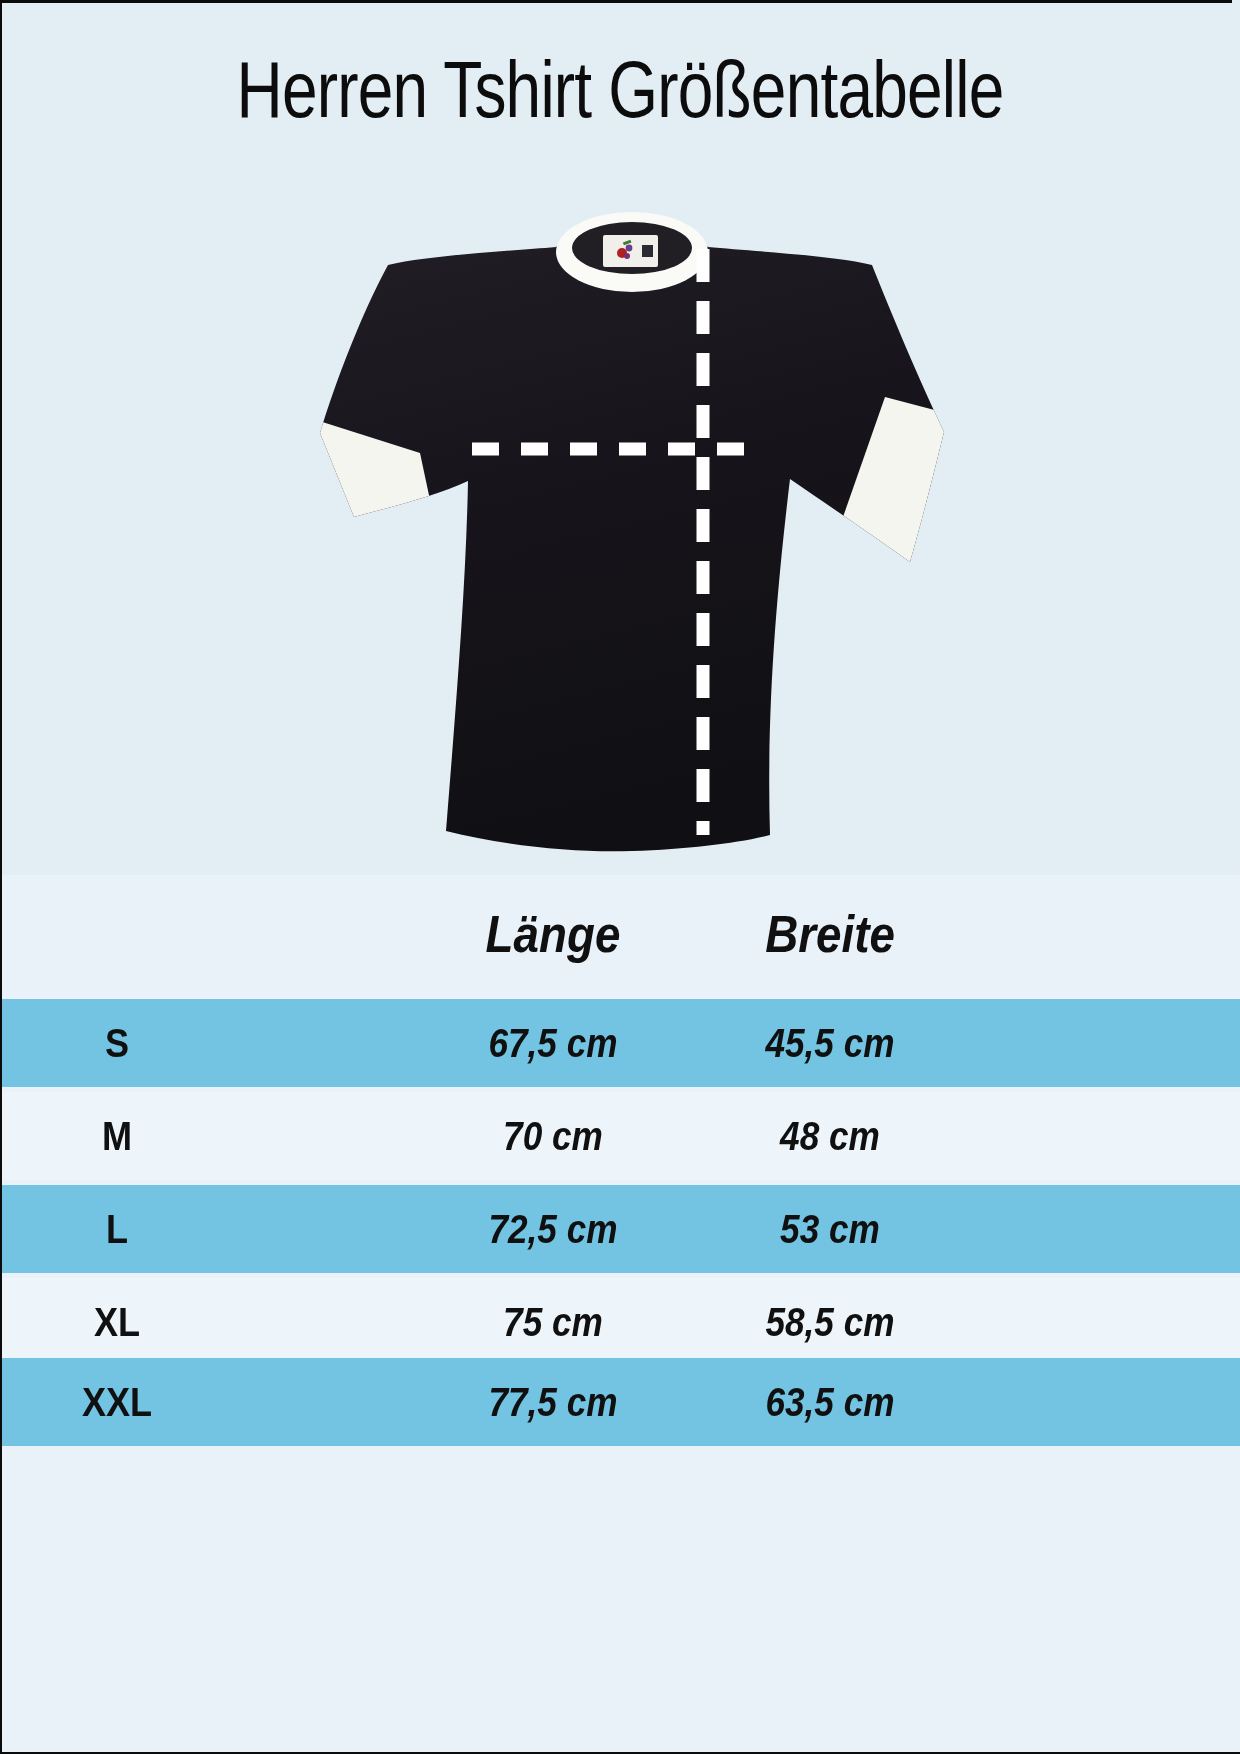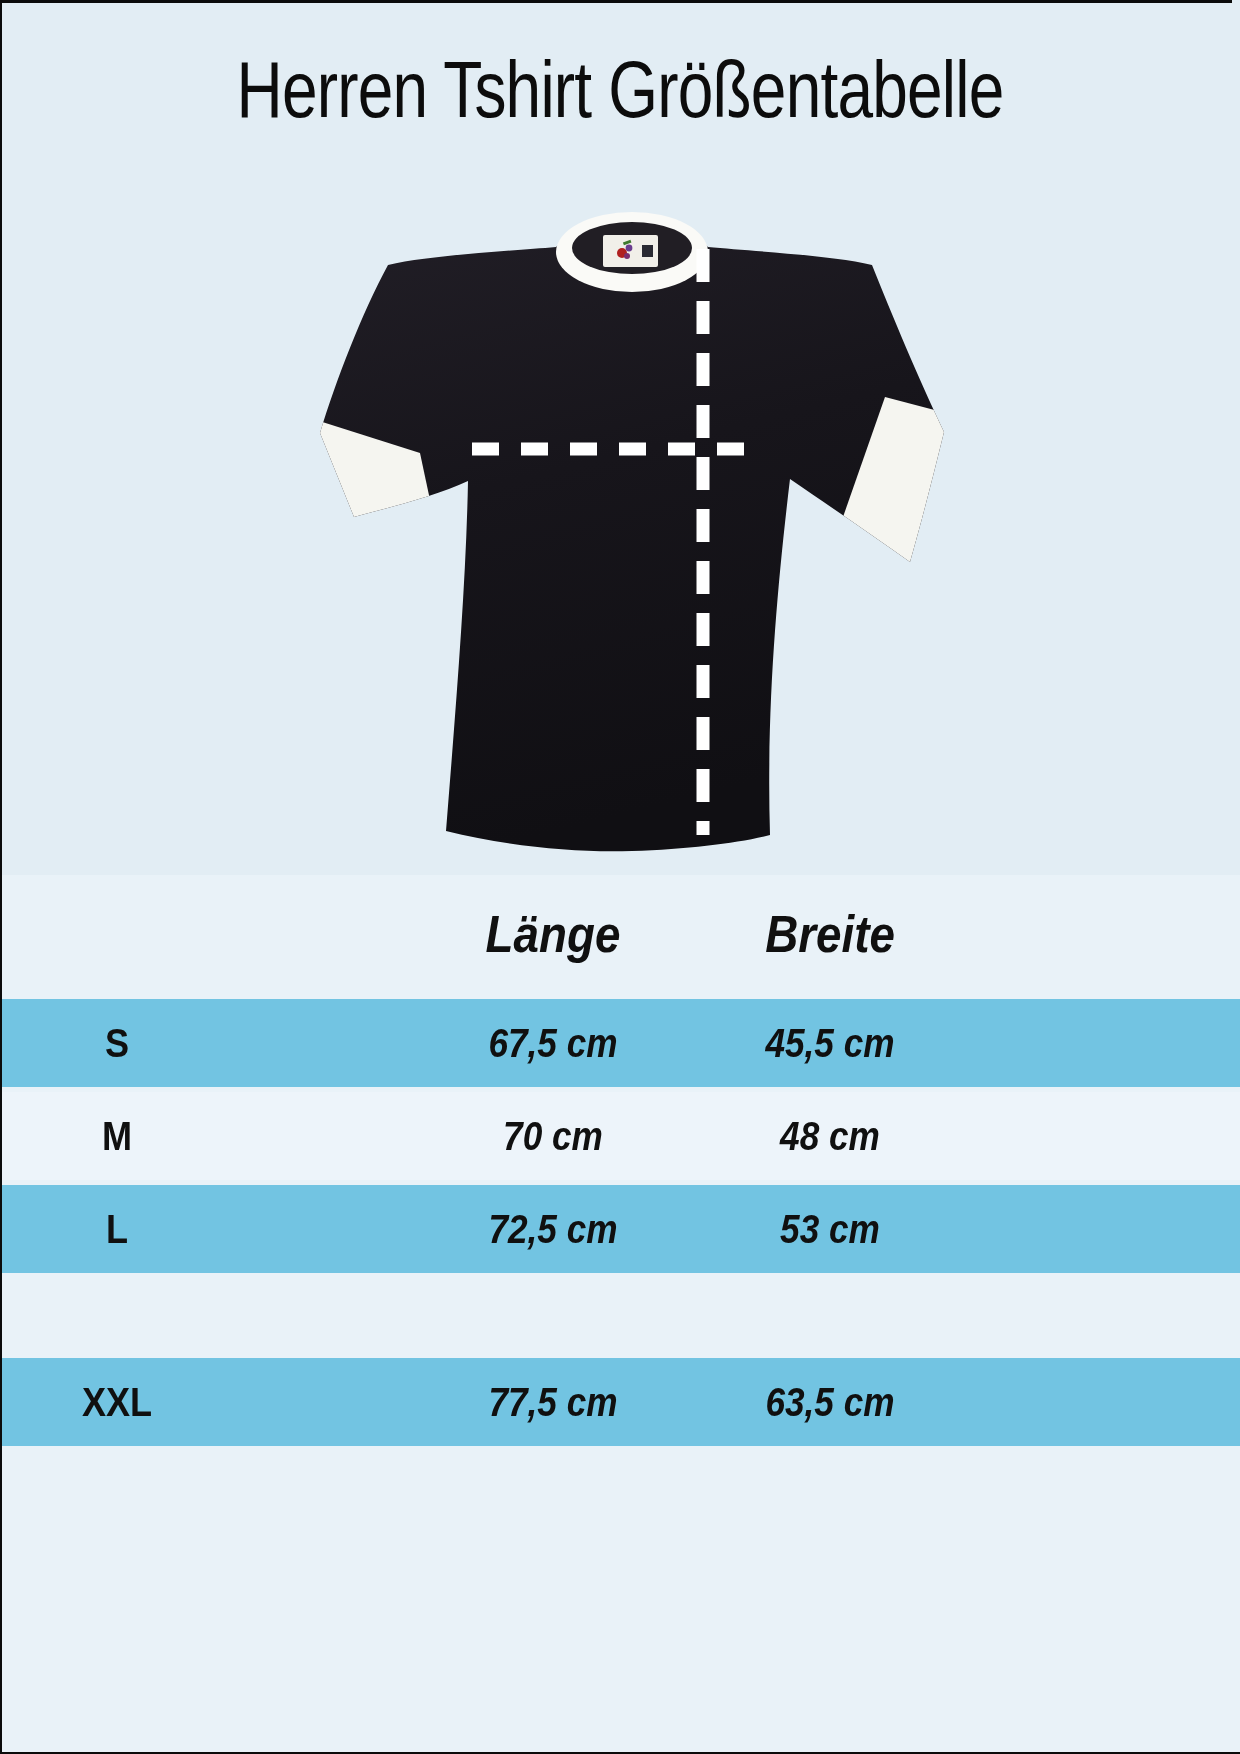--- a/index.html
+++ b/index.html
@@ -138,20 +138,25 @@
       <span class="cell c-laenge">70 cm</span>
       <span class="cell c-breite">48 cm</span>
     </div>
 
     <div class="row row-blue r2">
       <span class="cell c-size">L</span>
       <span class="cell c-laenge">72,5 cm</span>
       <span class="cell c-breite">53 cm</span>
     </div>
 
+    <div class="row row-light r3">
+      <span class="cell c-size">XL</span>
+      <span class="cell c-laenge">75 cm</span>
+      <span class="cell c-breite">58,5 cm</span>
+    </div>
 
     <div class="row row-blue r4">
       <span class="cell c-size">XXL</span>
       <span class="cell c-laenge">77,5 cm</span>
       <span class="cell c-breite">63,5 cm</span>
     </div>
 
   </div>
 
   <div class="edge edge-top"></div>

